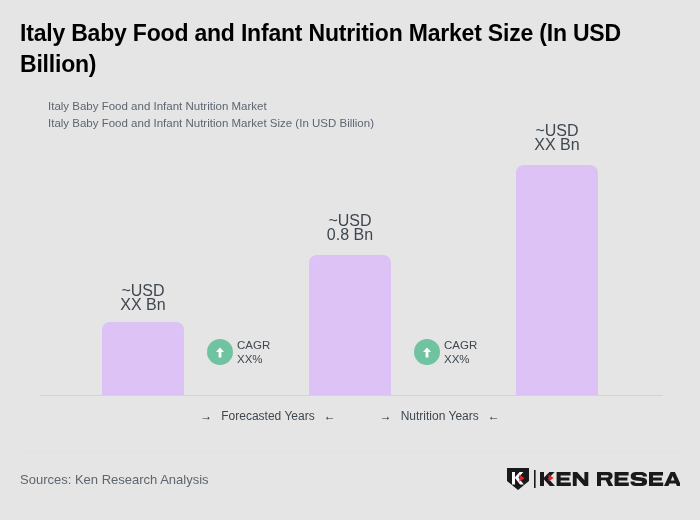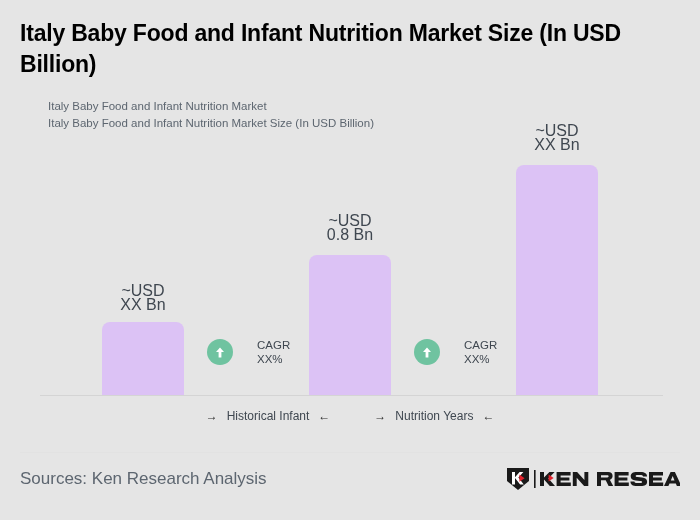--- a/index.html
+++ b/index.html
@@ -81,21 +81,21 @@
     line-height: 14px;
     color: #3f4750;
     white-space: nowrap;
   }
 
   
   .cagr {
     position: absolute;
     display: flex;
     align-items: center;
-    gap: 24px;
+    gap: 4px;
   }
   .cagr-circle {
     width: 26px;
     height: 26px;
     border-radius: 50%;
     background: #6fc3a0;
     display: flex;
     align-items: center;
     justify-content: center;
     flex: none;
@@ -145,21 +145,21 @@
     position: absolute;
     left: 20px;
     top: 464px;
     width: 660px;
     height: 30px;
     display: flex;
     align-items: center;
     justify-content: space-between;
   }
   .sources {
-    font-size: 17px;
+    font-size: 13px;
     color: #5d6670;
   }
   .logo {
     display: flex;
     align-items: center;
     gap: 4px;
   }
   .logo svg { display: block; }
 </style>
 </head>
@@ -219,21 +219,21 @@
         <div>XX%</div>
       </span>
     </div>
 
     <div class="baseline"></div>
   </div>
 
   <div class="ranges">
     <div class="range-item">
       <span class="range-arrow">→</span>
-      <span>Historical Infant</span>
+      <span>Forecasted Years</span>
       <span class="range-arrow">←</span>
     </div>
     <div class="range-item">
       <span class="range-arrow">→</span>
       <span>Nutrition Years</span>
       <span class="range-arrow">←</span>
     </div>
   </div>
 
   <div class="footer-divider"></div>

